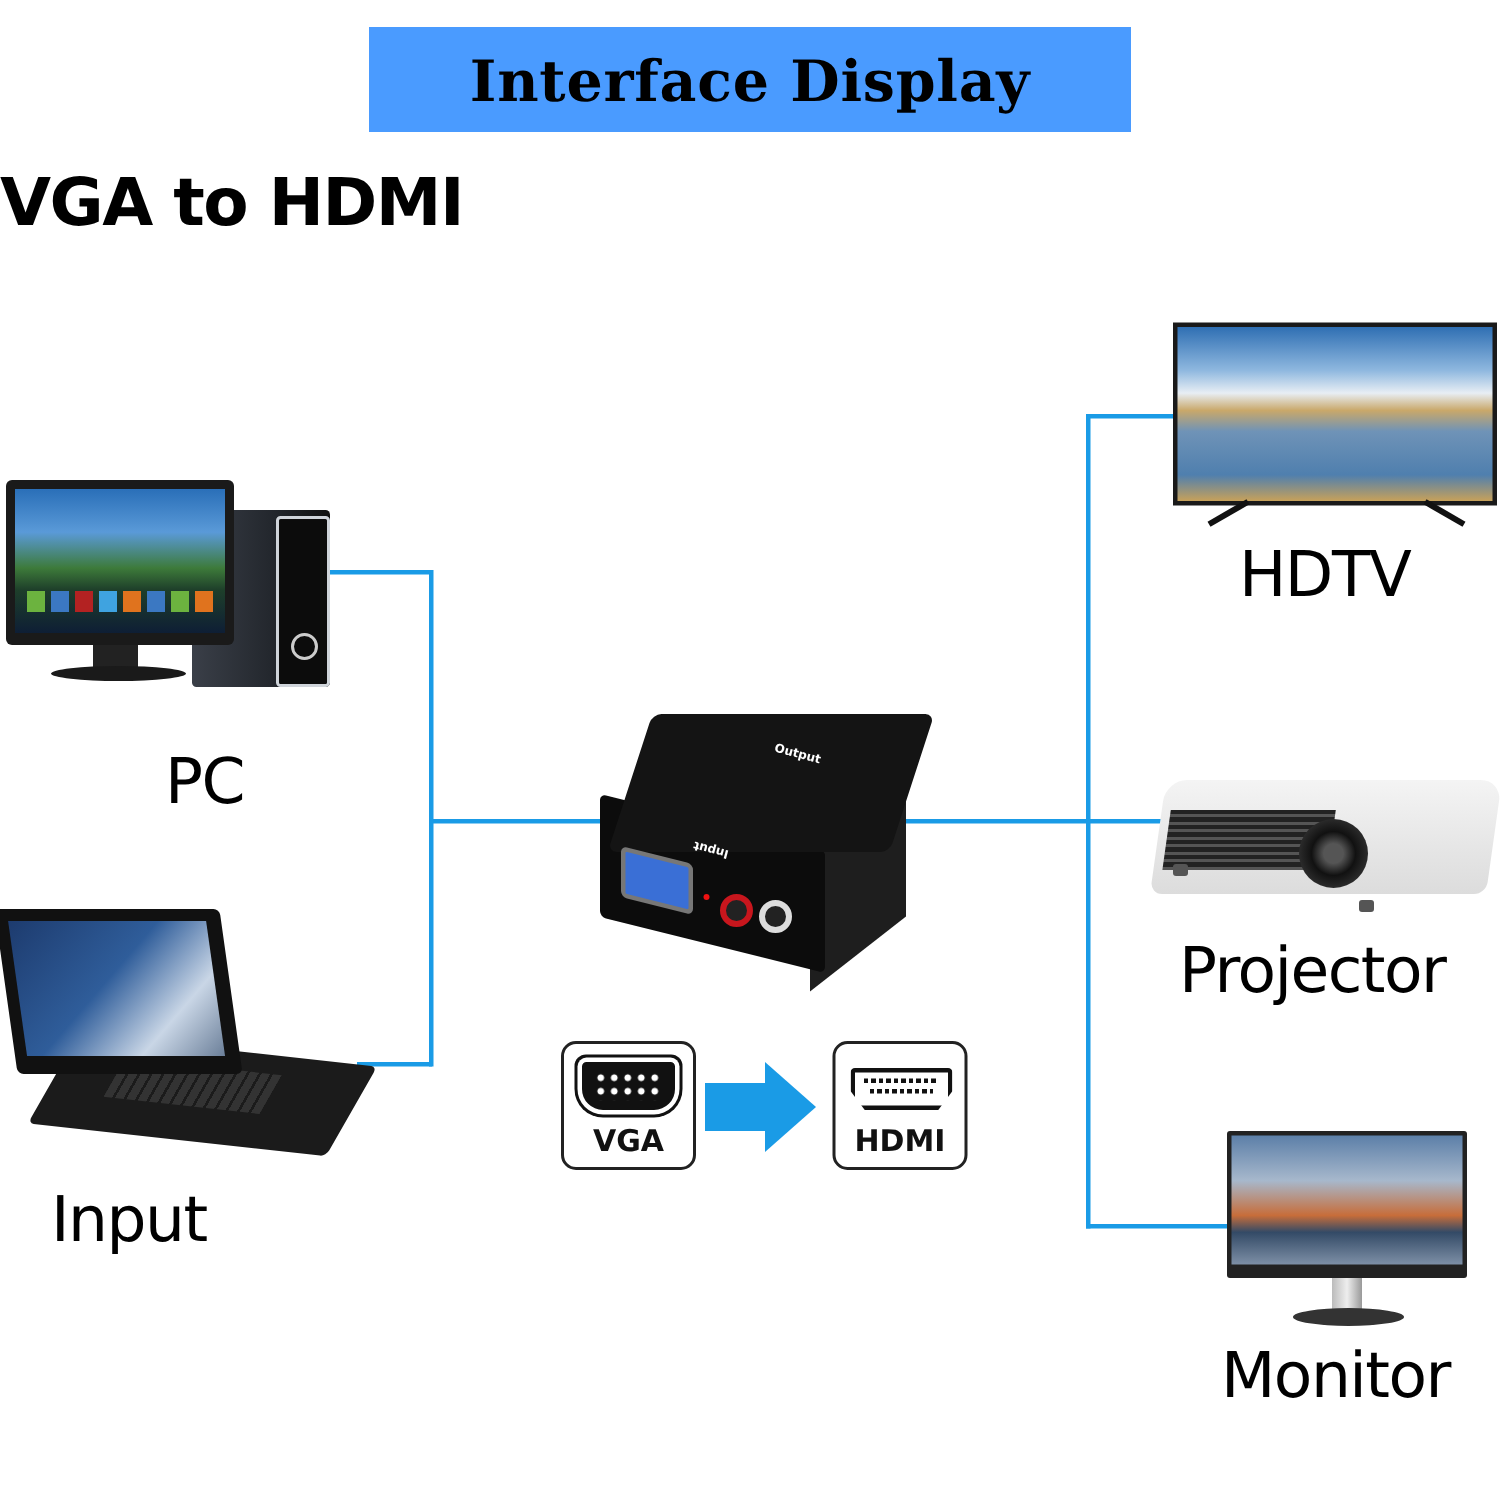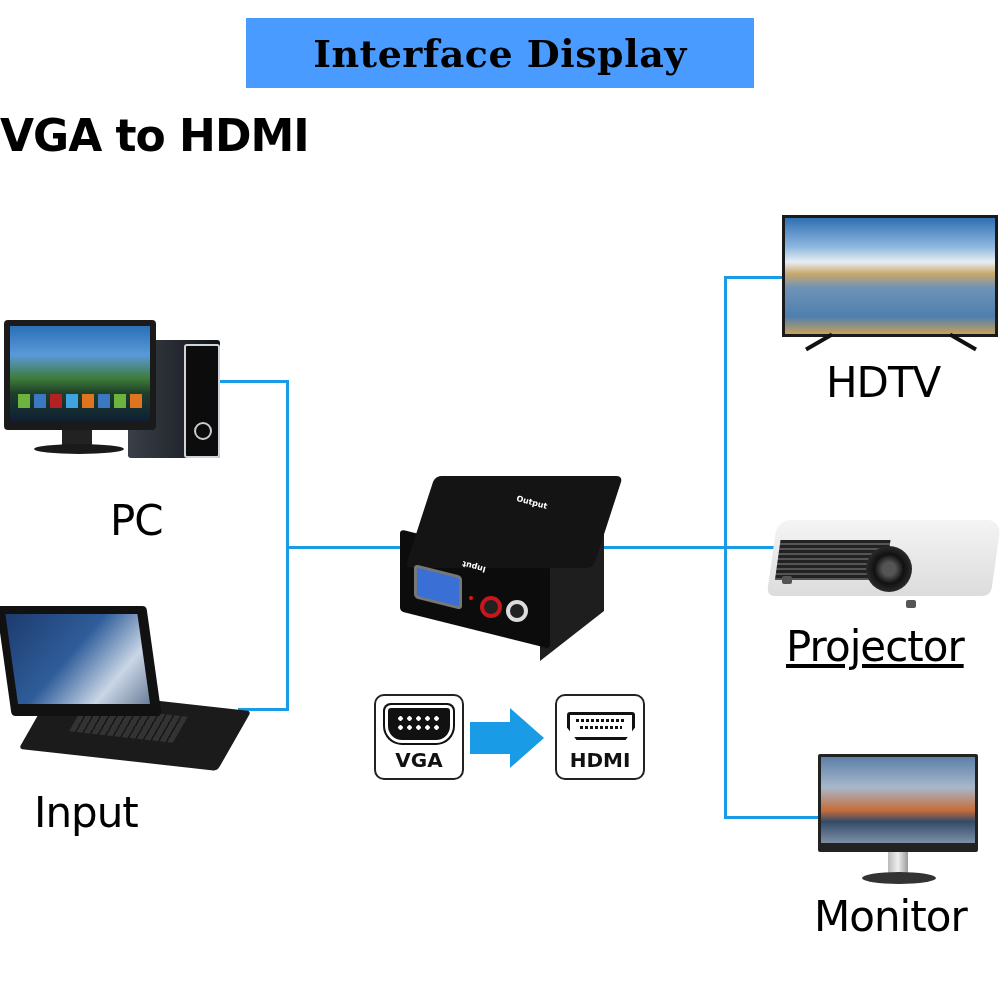--- a/index.html
+++ b/index.html
@@ -158,21 +158,21 @@
 <div class="label" style="left:826px;top:358px;">HDTV</div>
 
 <div>
   <div class="proj-body">
       <div class="proj-grill"></div>
     </div>
   <div class="proj-lens"></div>
   <div class="proj-foot" style="left:782px;top:576px;"></div>
   <div class="proj-foot" style="left:906px;top:600px;"></div>
 </div>
-<div class="label" style="left:786px;top:622px;text-decoration:underline;">Projector</div>
+<div class="label" style="left:786px;top:622px;">Projector</div>
 
 <div>
   <div class="mon">
       <div class="mon-screen"></div>
     </div>
   <div class="mon-neck"></div>
   <div class="mon-base"></div>
 </div>
 <div class="label" style="left:814px;top:892px;">Monitor</div>
 

